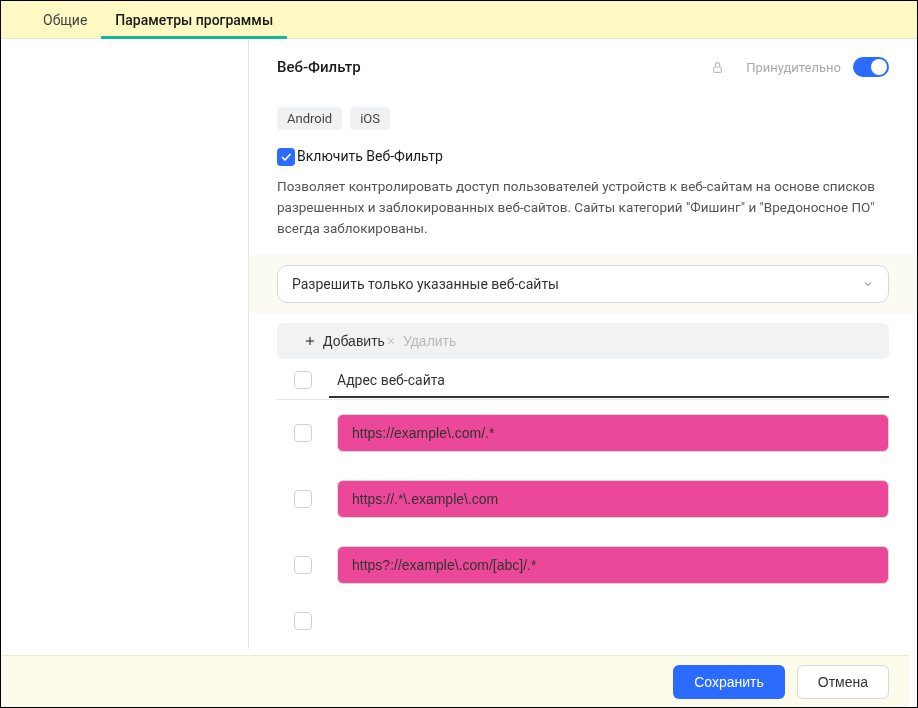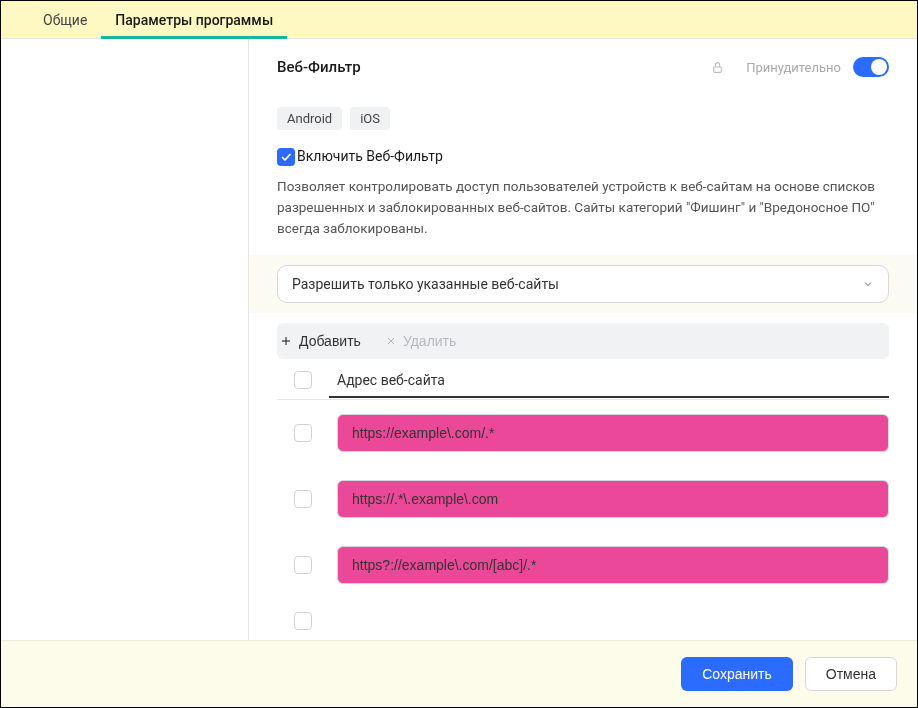--- a/index.html
+++ b/index.html
@@ -156,22 +156,21 @@
   }
   .chev svg { display: block; }
   .list-area {
     padding: 0 28px;
   }
   .toolbar {
     background: #f1f2f4;
     border-radius: 6px;
     display: flex;
     align-items: center;
-    padding: 10px 2px;
-    gap: 24px;
+    padding: 10px 26px;
     margin-bottom: 12px;
   }
   .tbtn {
     display: flex;
     align-items: center;
     gap: 6px;
     font-size: 14px;
     cursor: pointer;
     color: #333;
     background: none;
@@ -197,22 +196,22 @@
     border: 1px solid #d7d8da;
     border-radius: 6px;
     padding: 10px 14px;
     font-size: 14px;
     color: #333;
     background: #ec4899;
     margin-left: 8px;
   }
   .footer {
     position: absolute;
-    bottom: 0; left: 0; right: 0;
-    height: 67px;
+    bottom: 0; left: 0; right: 8px;
+    height: 52px;
     background: #fdfbe9;
     border-top: 1px solid #ecebd7;
     display: flex;
     align-items: center;
     justify-content: flex-end;
     padding: 0 20px;
     gap: 12px;
   }
   .btn {
     border-radius: 6px;

